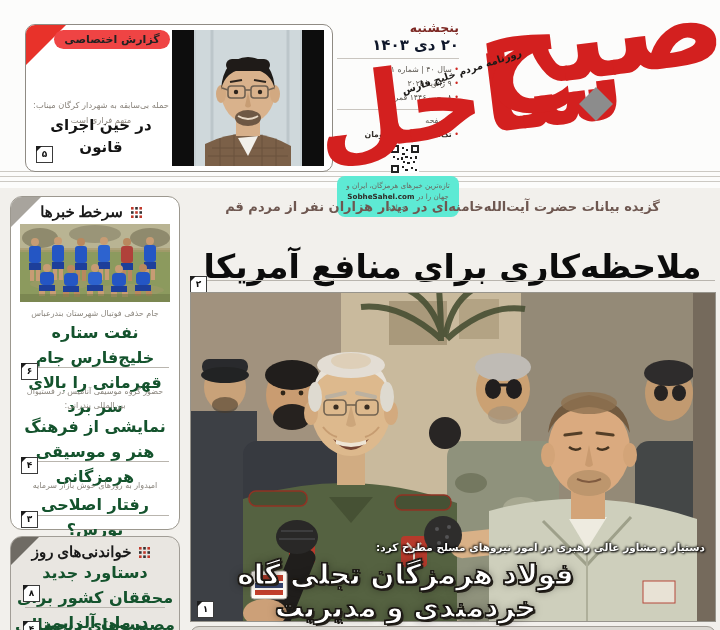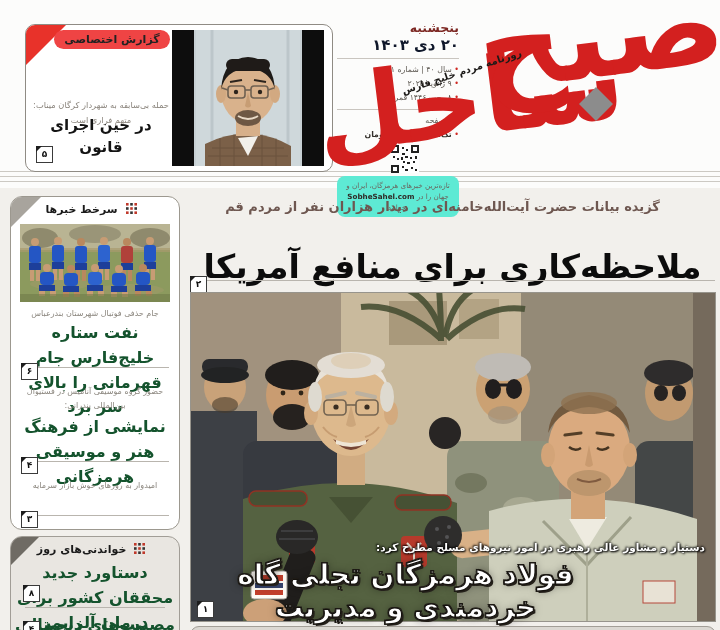--- a/index.html
+++ b/index.html
@@ -45,21 +45,21 @@
   .exbox .ttl{position:absolute;left:2px;top:66px;width:146px;text-align:center;direction:rtl;
               font-size:15px;font-weight:bold;color:#131313;line-height:1.5;}
   .exbox .pm{position:absolute;left:10px;bottom:8px;}
   .exbox svg{position:absolute;left:146px;top:5px;}
   
   .sideb{position:absolute;left:10px;top:196px;width:168px;height:332px;background:#fff;
          border:1.5px solid #9c988f;border-radius:12px;z-index:2;}
   .sideb .fold{position:absolute;top:0;left:0;width:30px;height:30px;background:#a8a49d;
                clip-path:polygon(0 0,100% 0,0 100%);border-top-left-radius:11px;}
   .boxhdr{position:absolute;left:0;right:8px;top:6px;text-align:center;direction:rtl;
-          font-size:11px;font-weight:bold;color:#1a1a1a;}
+          font-size:15px;font-weight:bold;color:#1a1a1a;font-family:Liberation Serif, serif;}
   .boxhdr svg{vertical-align:-1px;margin-left:4px;}
   .sideb .photo{position:absolute;left:9px;top:27px;}
   .sk{position:absolute;left:4px;right:4px;text-align:center;direction:rtl;font-size:8px;color:#8a857d;line-height:1.7;}
   .st{position:absolute;left:2px;right:2px;text-align:center;direction:rtl;font-size:16px;font-weight:bold;color:#14532d;line-height:1.55;}
   .sideb .pmrow{position:absolute;left:10px;right:10px;}
   
   .readb{position:absolute;left:10px;top:536px;width:168px;height:120px;background:#e9e6e1;
          border:1.5px solid #a19d96;border-radius:12px;z-index:2;}
   .readb .fold{position:absolute;top:0;left:0;width:28px;height:28px;background:#6f6b64;
                clip-path:polygon(0 0,100% 0,0 100%);border-top-left-radius:11px;}
@@ -323,20 +323,21 @@
     </div>
 
     <div class="sk" style="top:188px">حضور گروه موسیقی آنامیس در فستیوال بین‌المللی بندرانی:</div>
     <div class="st" style="top:218px">نمایشی از فرهنگ هنر و موسیقی هرمزگانی</div>
     <div class="pmrow" style="top:260px">
       <div class="pm">۴</div>
       <div class="rule"></div>
     </div>
 
     <div class="sk" style="top:282px">امیدوار به روزهای خوش بازار سرمایه</div>
+    <div class="st" style="top:296px">رفتار اصلاحی بورس؟</div>
     <div class="pmrow" style="top:314px">
       <div class="pm">۳</div>
       <div class="rule"></div>
     </div>
   </div>
 
   <div class="readb">
     <div class="fold"></div>
     <div class="boxhdr">
       <svg width="11" height="11" viewBox="0 0 11 11">

